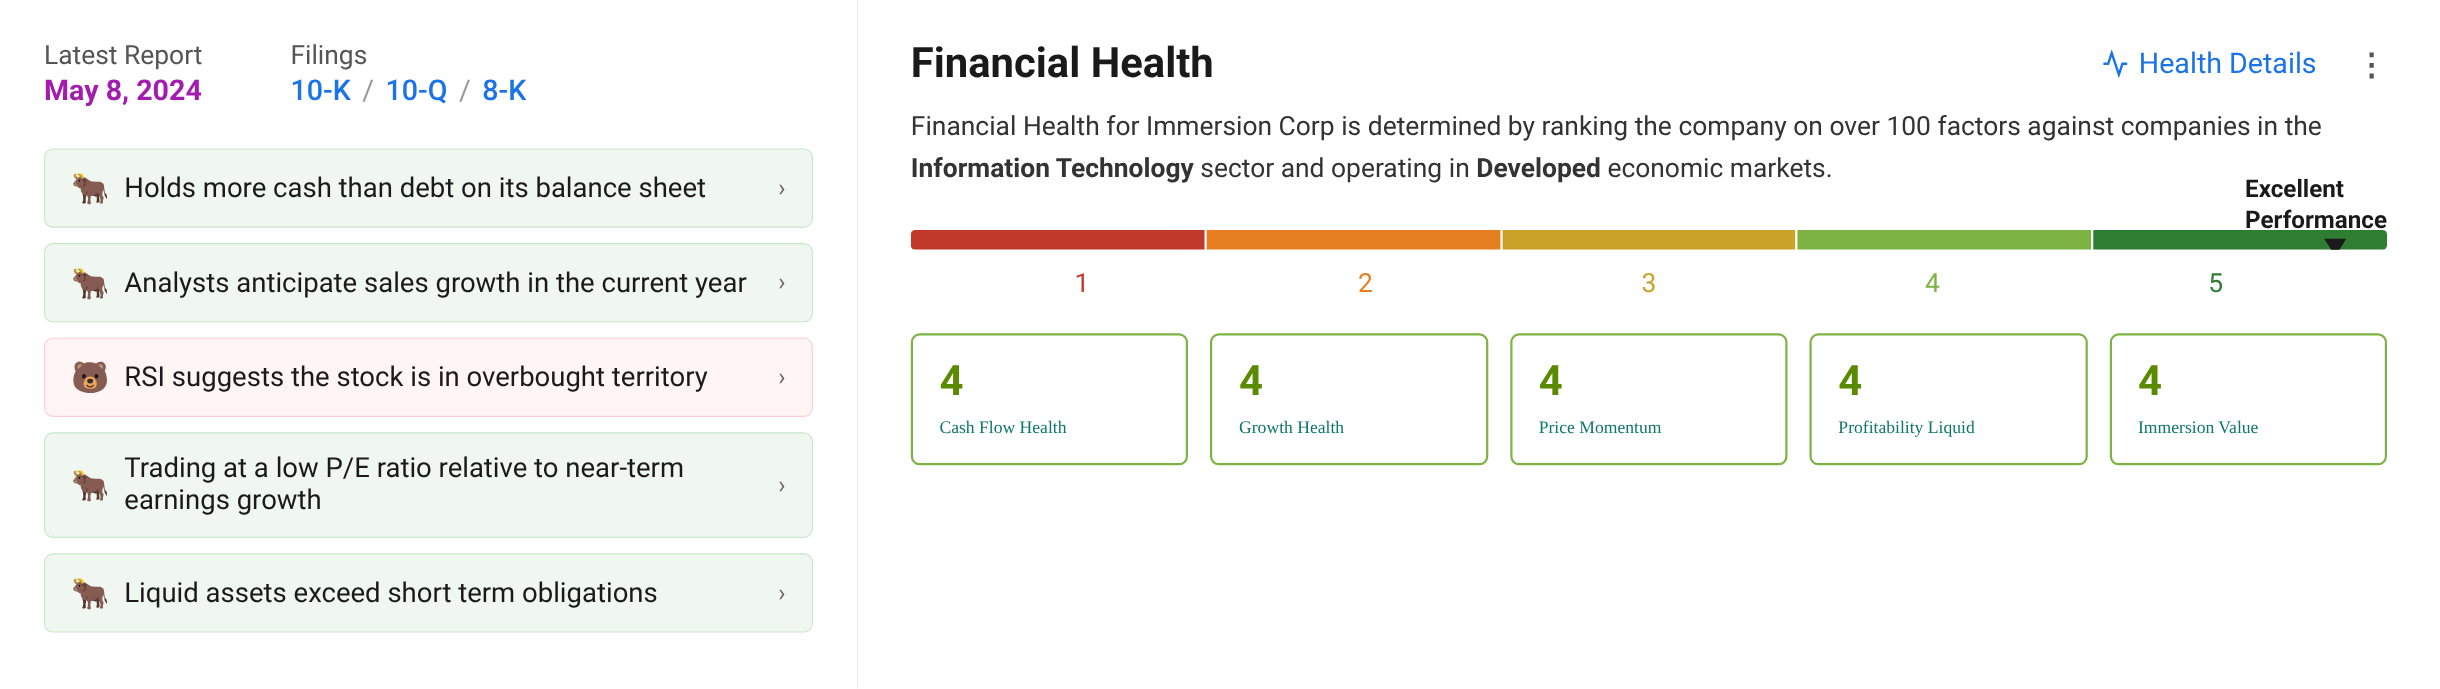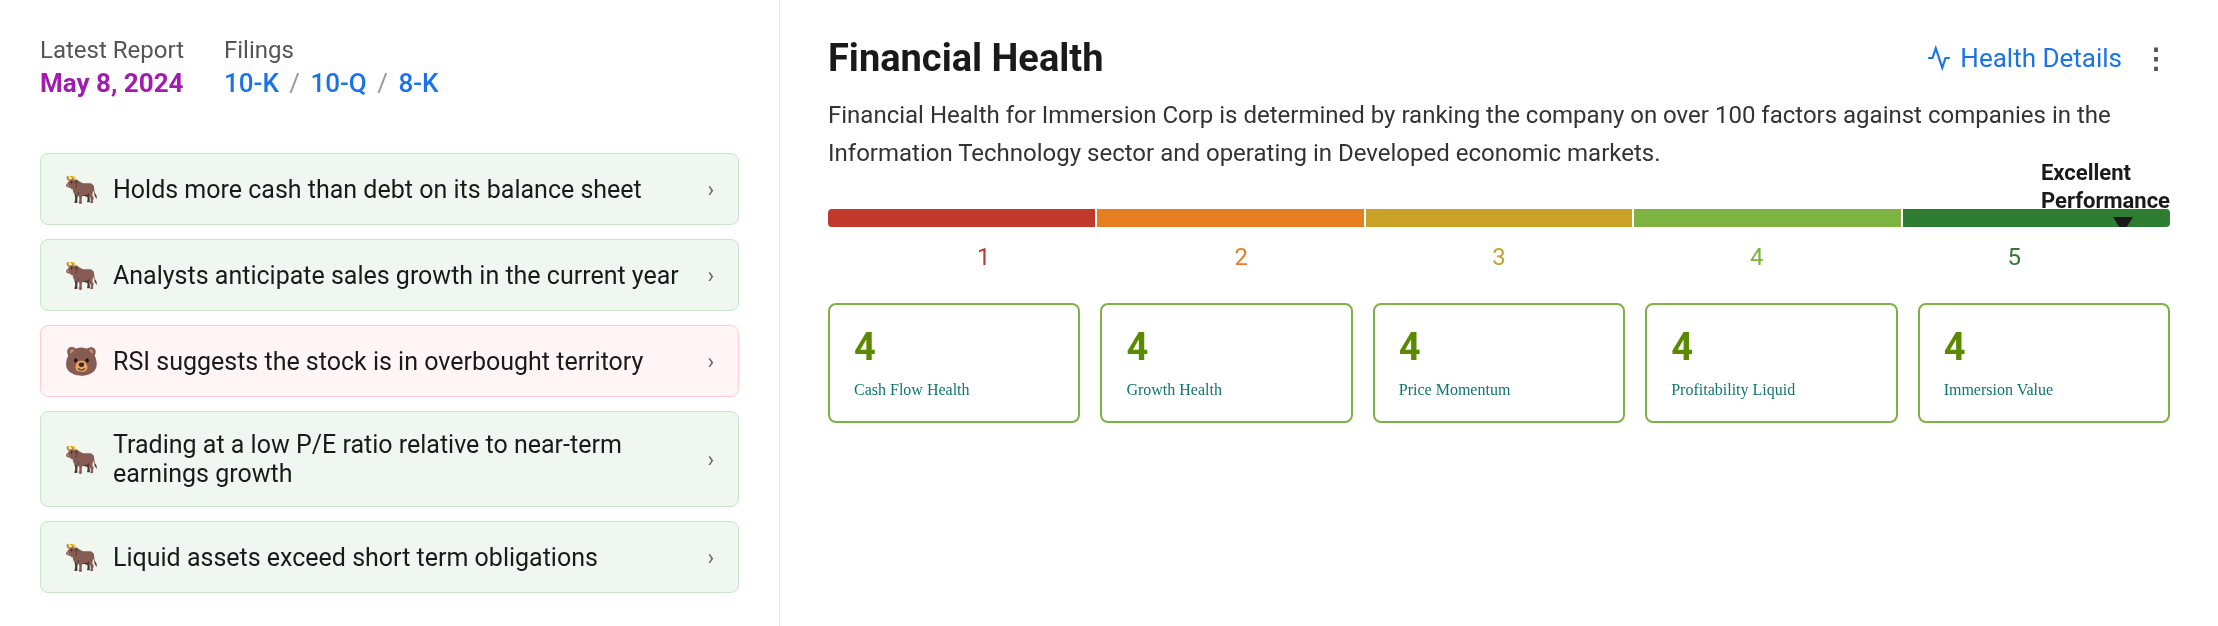--- a/index.html
+++ b/index.html
@@ -14,22 +14,22 @@
 
     
     .left-panel {
       width: 780px;
       padding: 36px 40px;
       border-right: 1px solid #e8e8e8;
     }
 
     .report-row {
       display: flex;
-      gap: 40px;
-      margin-bottom: 55px;
+      gap: 80px;
+      margin-bottom: 37px;
     }
 
     .report-item label {
       font-size: 24px;
       color: #555;
       display: block;
       margin-bottom: 4px;
     }
 
     .report-item .value {
@@ -120,21 +120,21 @@
     }
 
     .panel-title {
       font-size: 38px;
       font-weight: 700;
       color: #1a1a1a;
     }
 
     .header-actions {
       display: flex;
-      gap: 20px;
+      gap: 36px;
     }
 
     .health-details-link {
       display: flex;
       align-items: center;
       gap: 8px;
       color: #1a73e8;
       font-size: 26px;
       cursor: pointer;
       text-decoration: none;
@@ -148,21 +148,21 @@
     }
 
     .description {
       font-size: 24px;
       color: #333;
       line-height: 1.6;
       margin-bottom: 36px;
     }
 
     .description strong {
-      font-weight: 400;
+      font-weight: 700;
     }
 
     
     .scale-container {
       position: relative;
       margin-bottom: 16px;
     }
 
     .excellent-label {
       position: absolute;

